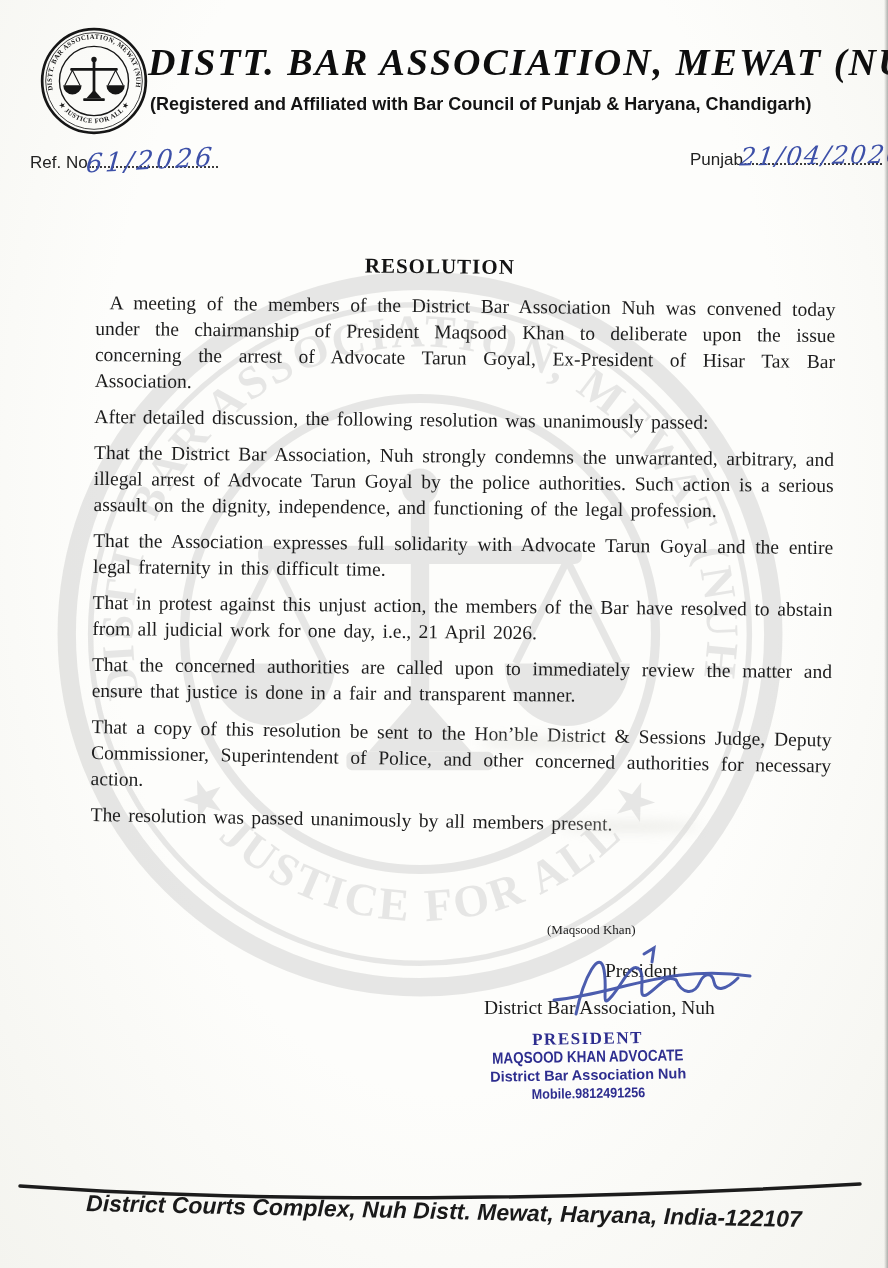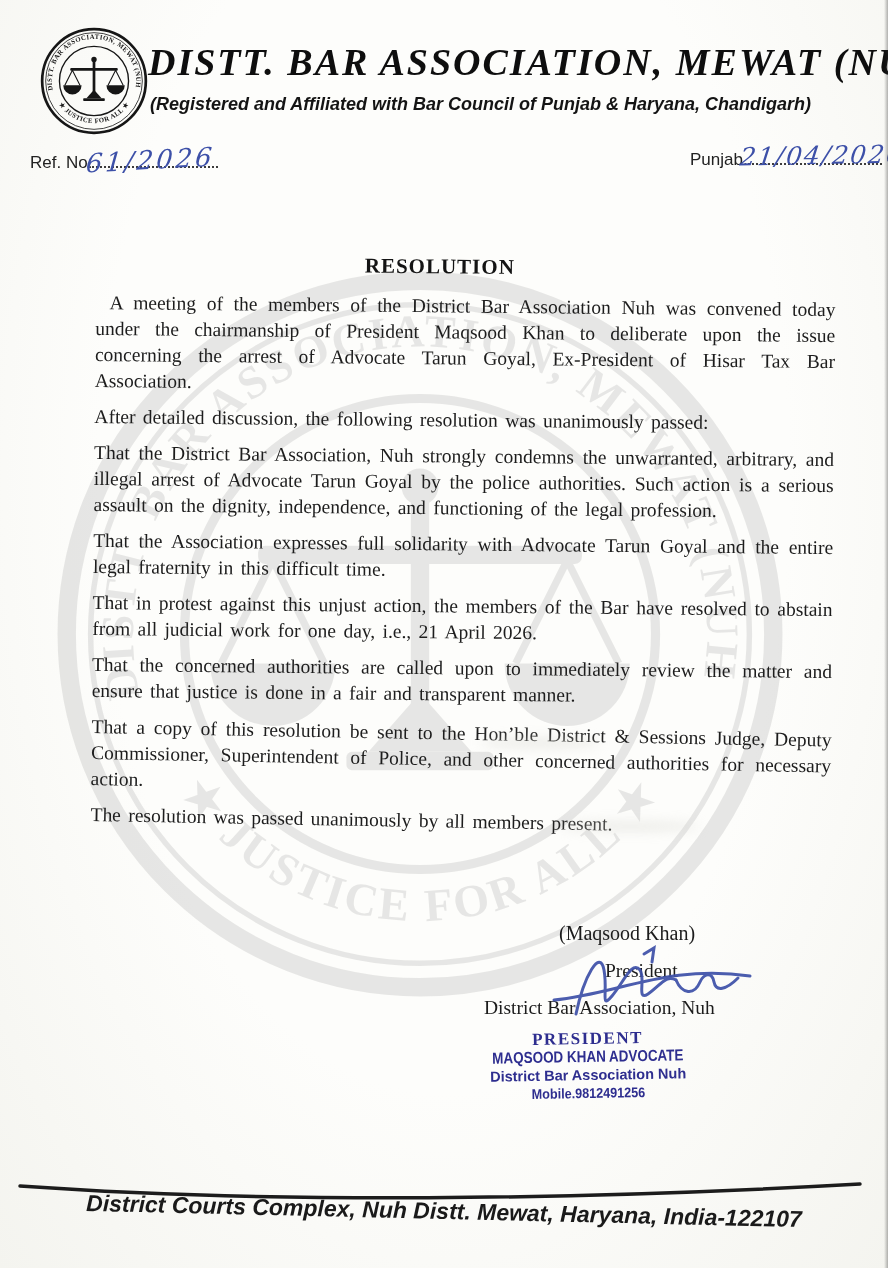--- a/index.html
+++ b/index.html
@@ -13,21 +13,21 @@
 
   
   .seal-logo{position:absolute;left:40px;top:27px;width:108px;height:108px;color:#161616;}
   .org-title{
     position:absolute;left:148px;top:40px;width:720px;
     font-family:"Liberation Serif","DejaVu Serif",serif;font-weight:bold;font-style:italic;
     font-size:38px;letter-spacing:2px;color:#0e0e0e;white-space:nowrap;
   }
   .org-subtitle{
     position:absolute;left:150px;top:94px;width:720px;
-    font-family:"Liberation Sans","DejaVu Sans",sans-serif;font-weight:bold;font-style:italic;
+    font-family:"Liberation Sans","DejaVu Sans",sans-serif;font-weight:bold;
     font-size:18px;color:#141414;white-space:nowrap;
   }
 
   
   .ref-row{position:absolute;left:0;top:150px;width:100%;height:46px;font-family:"Liberation Sans","DejaVu Sans",sans-serif;}
   .ref-left{position:absolute;left:30px;top:3px;font-size:17px;color:#222;}
   .date-right{position:absolute;right:2px;top:0;width:196px;font-size:17px;color:#222;}
   .dotted{display:inline-block;height:13px;border-bottom:2px dotted #3c3c3c;}
   .ref-left .dotted{width:126px;}
   .date-right .dotted{width:134px;}
@@ -51,21 +51,21 @@
     font-size:21px;font-weight:bold;letter-spacing:1px;color:#141414;line-height:26px;
   }
   .para{
     margin:0 0 10px 0;font-size:19.5px;line-height:26px;text-align:justify;
     word-spacing:2.5px;color:#1d1d1d;
   }
   .para.indent{text-indent:14px;}
   .para.tiltb{transform:rotate(0.5deg);transform-origin:0 50%;}
 
   
-  .sig-name{position:absolute;left:547px;top:922px;font-size:20px;color:#1c1c1c;margin-left:12px;}
+  .sig-name{position:absolute;left:547px;top:922px;font-size:13px;color:#1c1c1c;}
   .sig-title{position:absolute;left:605px;top:960px;font-size:19.5px;color:#1c1c1c;}
   .sig-org{position:absolute;left:484px;top:997px;font-size:19.5px;color:#1c1c1c;}
   .signature-ink{position:absolute;left:548px;top:936px;width:212px;height:98px;}
 
   .stamp{
     position:absolute;left:443px;top:1030px;width:290px;text-align:center;
     color:var(--stamp-blue,#2e2e8f);transform:rotate(-1deg);
     font-family:"Liberation Sans","DejaVu Sans",sans-serif;
   }
   .stamp div{line-height:18px;}

